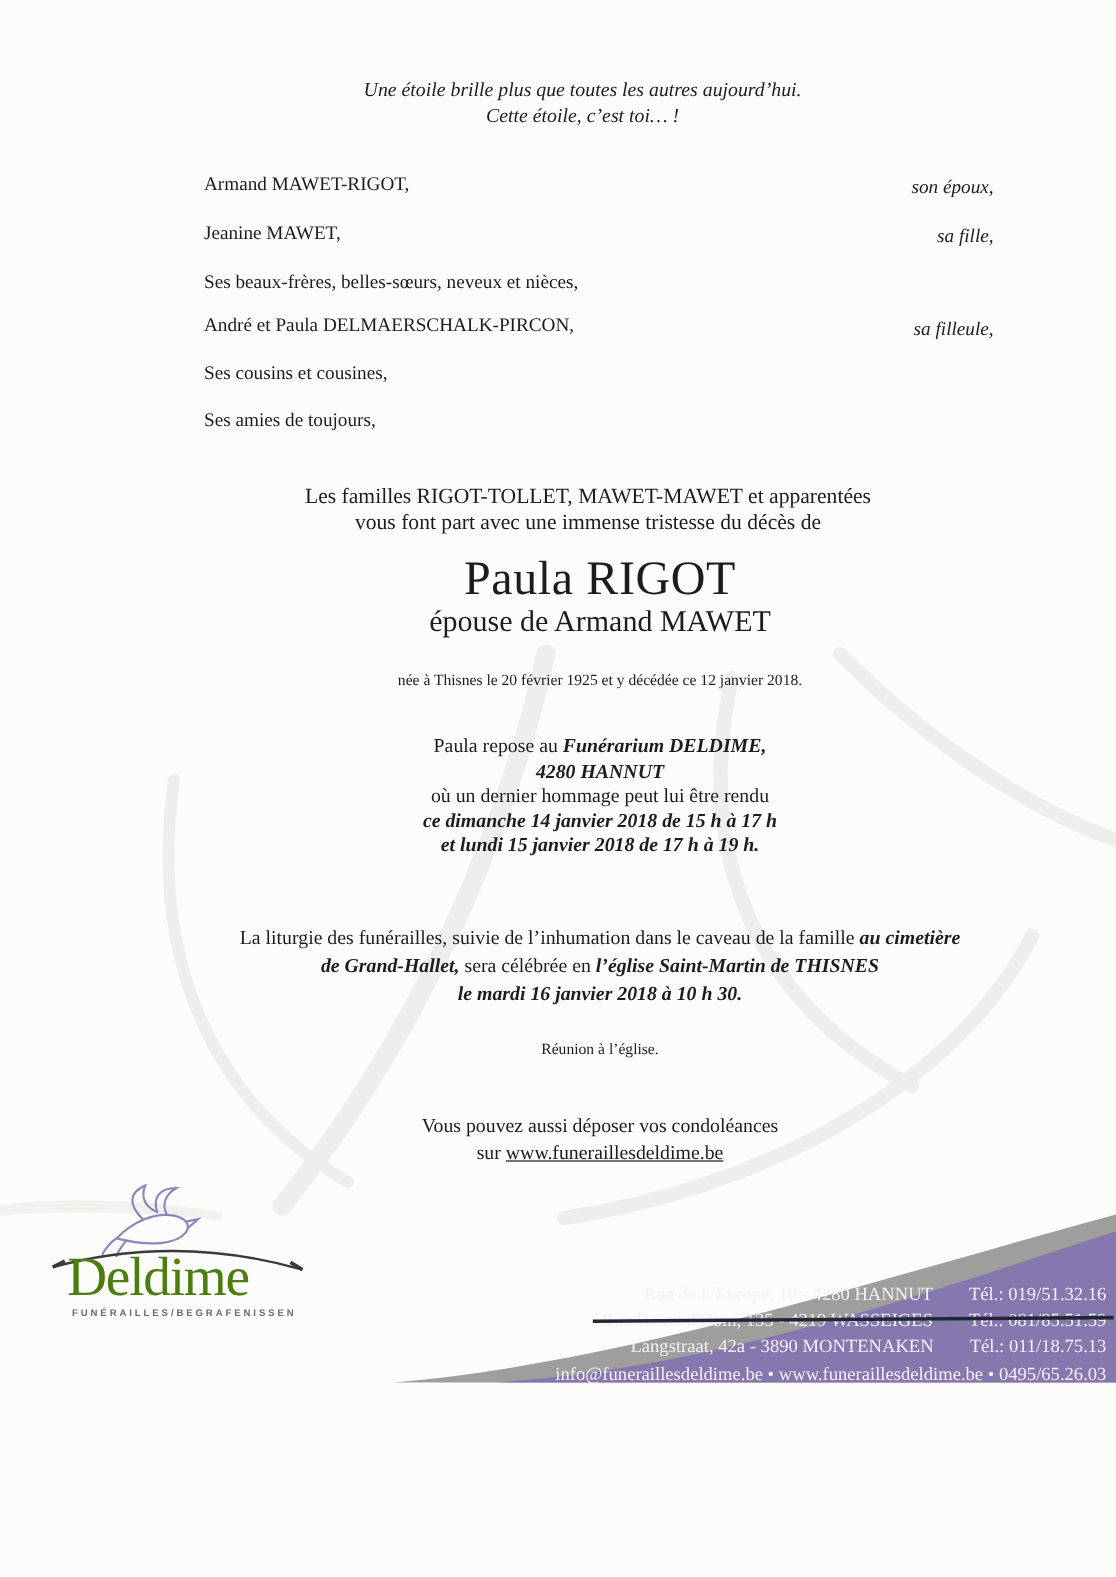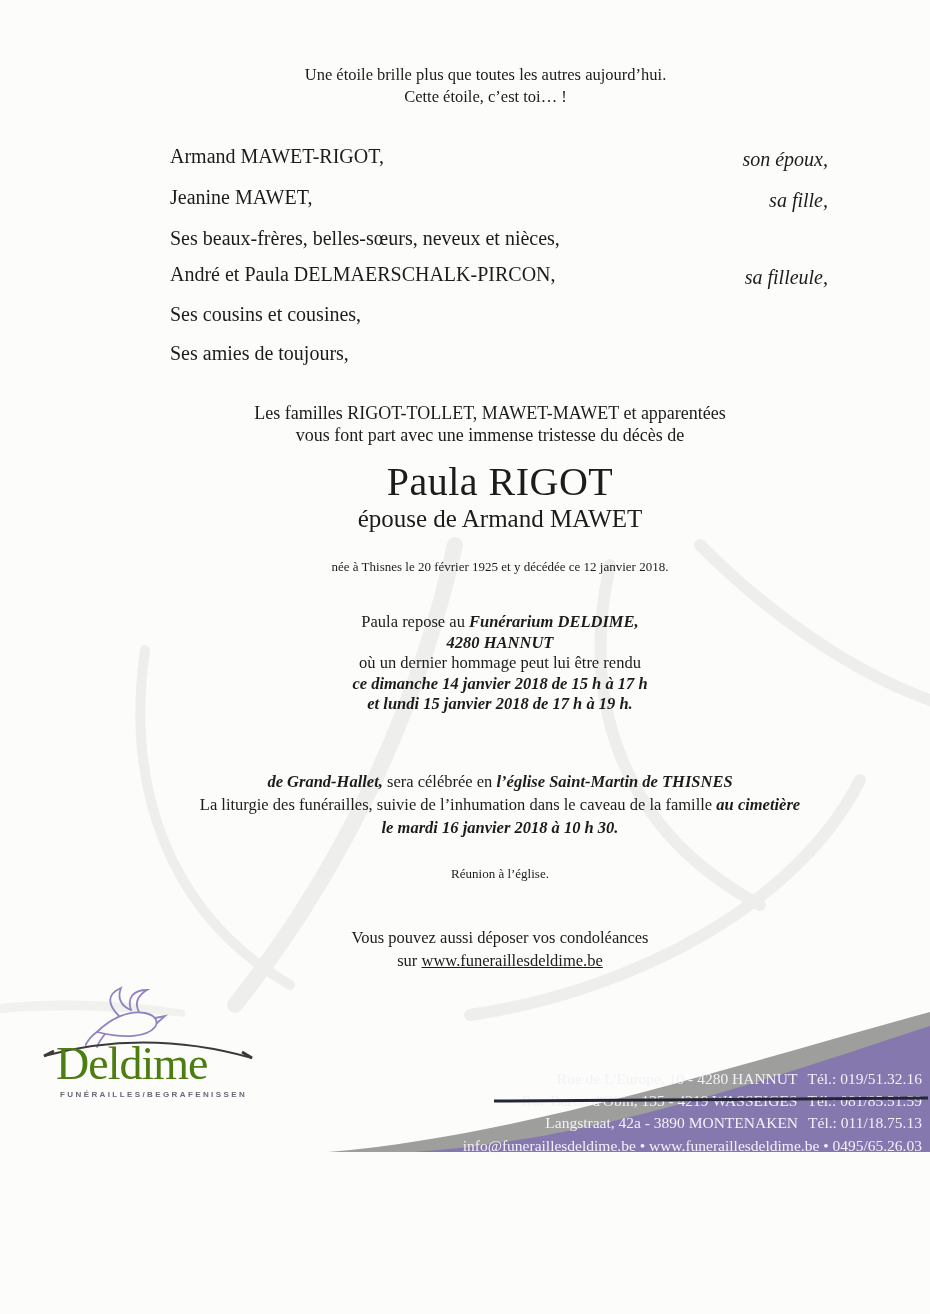--- a/index.html
+++ b/index.html
@@ -6,23 +6,23 @@
   html,body { background:#e8e8e6; }
   #page {
     position:relative; width:930px; height:1314px; margin:0 auto;
     background:#fcfcfb; overflow:hidden;
     font-family:"Liberation Serif","DejaVu Serif",serif;
     color:#1c1c1c;
   }
   svg.layer { position:absolute; left:0; top:0; pointer-events:none; }
 
   .quote { position:absolute; top:64px; left:0; right:0; padding-left:30px;
-           text-align:center; font-size:16.5px; line-height:22px;margin-left:11px; }
+           text-align:center; font-style:italic; font-size:16.5px; line-height:22px;margin-left:11px; }
 
-  .mourner-row { position:absolute; left:170px; right:102px; height:20px; font-size:20px; }
+  .mourner-row { position:absolute; left:170px; right:102px; height:20px; font-size:16px; }
   .mourner-row .rel { position:absolute; right:0; top:3px;font-style:italic; }
 
   .cx  { position:absolute; left:60px; right:10px; text-align:center; }
   .cx2 { position:absolute; left:70px; right:0;   text-align:center; }
 
   .announce { top:403px; font-size:18px; line-height:21.5px; }
   .deceased-name { top:458px; font-size:40px; letter-spacing:.5px; }
   .deceased-sub  { top:505px; font-size:25px; }
   .life-dates    { top:559px; font-size:13px; }
   .repose   { top:612px; font-size:16.5px; line-height:20.6px; }
@@ -35,21 +35,21 @@
 
   .logo-name { position:absolute; left:56px; top:1040px; font-size:46px;
                color:#4d7c0f; letter-spacing:-1px; line-height:48px; }
   .logo-tag  { position:absolute; left:60px; top:1090px;
                font-family:"Liberation Sans","DejaVu Sans",sans-serif;
                font-size:8px; letter-spacing:2.4px; color:#6d6876; font-weight:bold; }
 
   .locations { position:absolute; right:8px; top:1068px; text-align:right;
                font-size:15.5px; line-height:22.2px; color:#f3f0f8; }
   .loc-row { display:flex; justify-content:flex-end; white-space:nowrap; }
-  .loc-row .phone { margin-left:10px; }
+  .loc-row .phone { margin-left:30px; }
   .strike { position:absolute; left:494px; top:1098px; width:434px; height:2.5px;
             background:#232735; transform:rotate(-0.4deg); }
 </style>
 </head>
 <body>
 
 <div id="page">
 
   <svg class="layer" width="930" height="1314">
     <g fill="none" stroke="#e3e3e0" opacity="0.55" stroke-linecap="round">
@@ -99,22 +99,22 @@
 
   <div class="cx2 repose">
     <div><span>Paula repose au </span><span class="bi">Funérarium DELDIME,</span></div>
     <div class="bi">4280 HANNUT</div>
     <div>où un dernier hommage peut lui être rendu</div>
     <div class="bi">ce dimanche 14 janvier 2018 de 15 h à 17 h</div>
     <div class="bi">et lundi 15 janvier 2018 de 17 h à 19 h.</div>
   </div>
 
   <div class="cx2 ceremony">
+    <div><span>La liturgie des funérailles, suivie de l’inhumation dans le caveau de la famille </span><span class="bi">au cimetière</span></div>
     <div><span class="bi">de Grand-Hallet,</span><span> sera célébrée en </span><span class="bi">l’église Saint-Martin de THISNES</span></div>
-    <div><span>La liturgie des funérailles, suivie de l’inhumation dans le caveau de la famille </span><span class="bi">au cimetière</span></div>
     <div class="bi">le mardi 16 janvier 2018 à 10 h 30.</div>
   </div>
 
   <div class="cx2 meeting">Réunion à l’église.</div>
 
   <div class="cx2 condole">
     <div>Vous pouvez aussi déposer vos condoléances</div>
     <div><span>sur </span><span class="link">www.funeraillesdeldime.be</span></div>
   </div>
 

